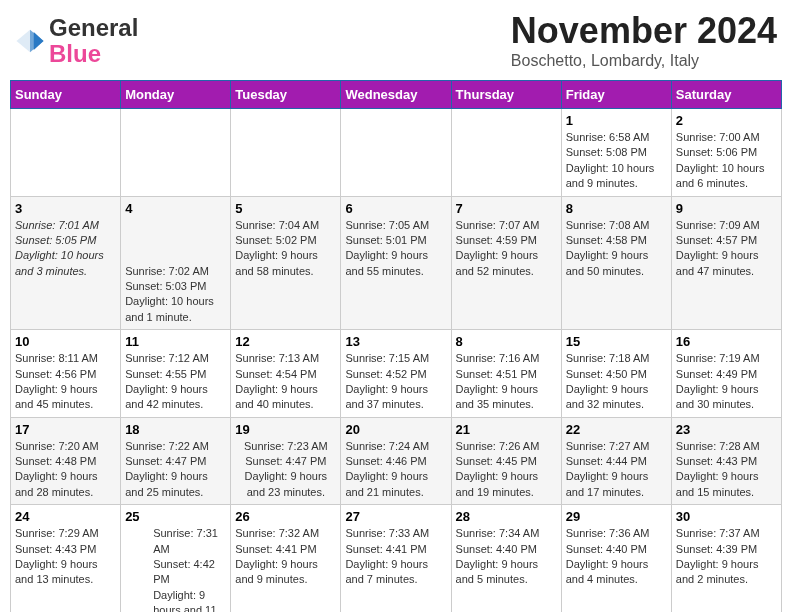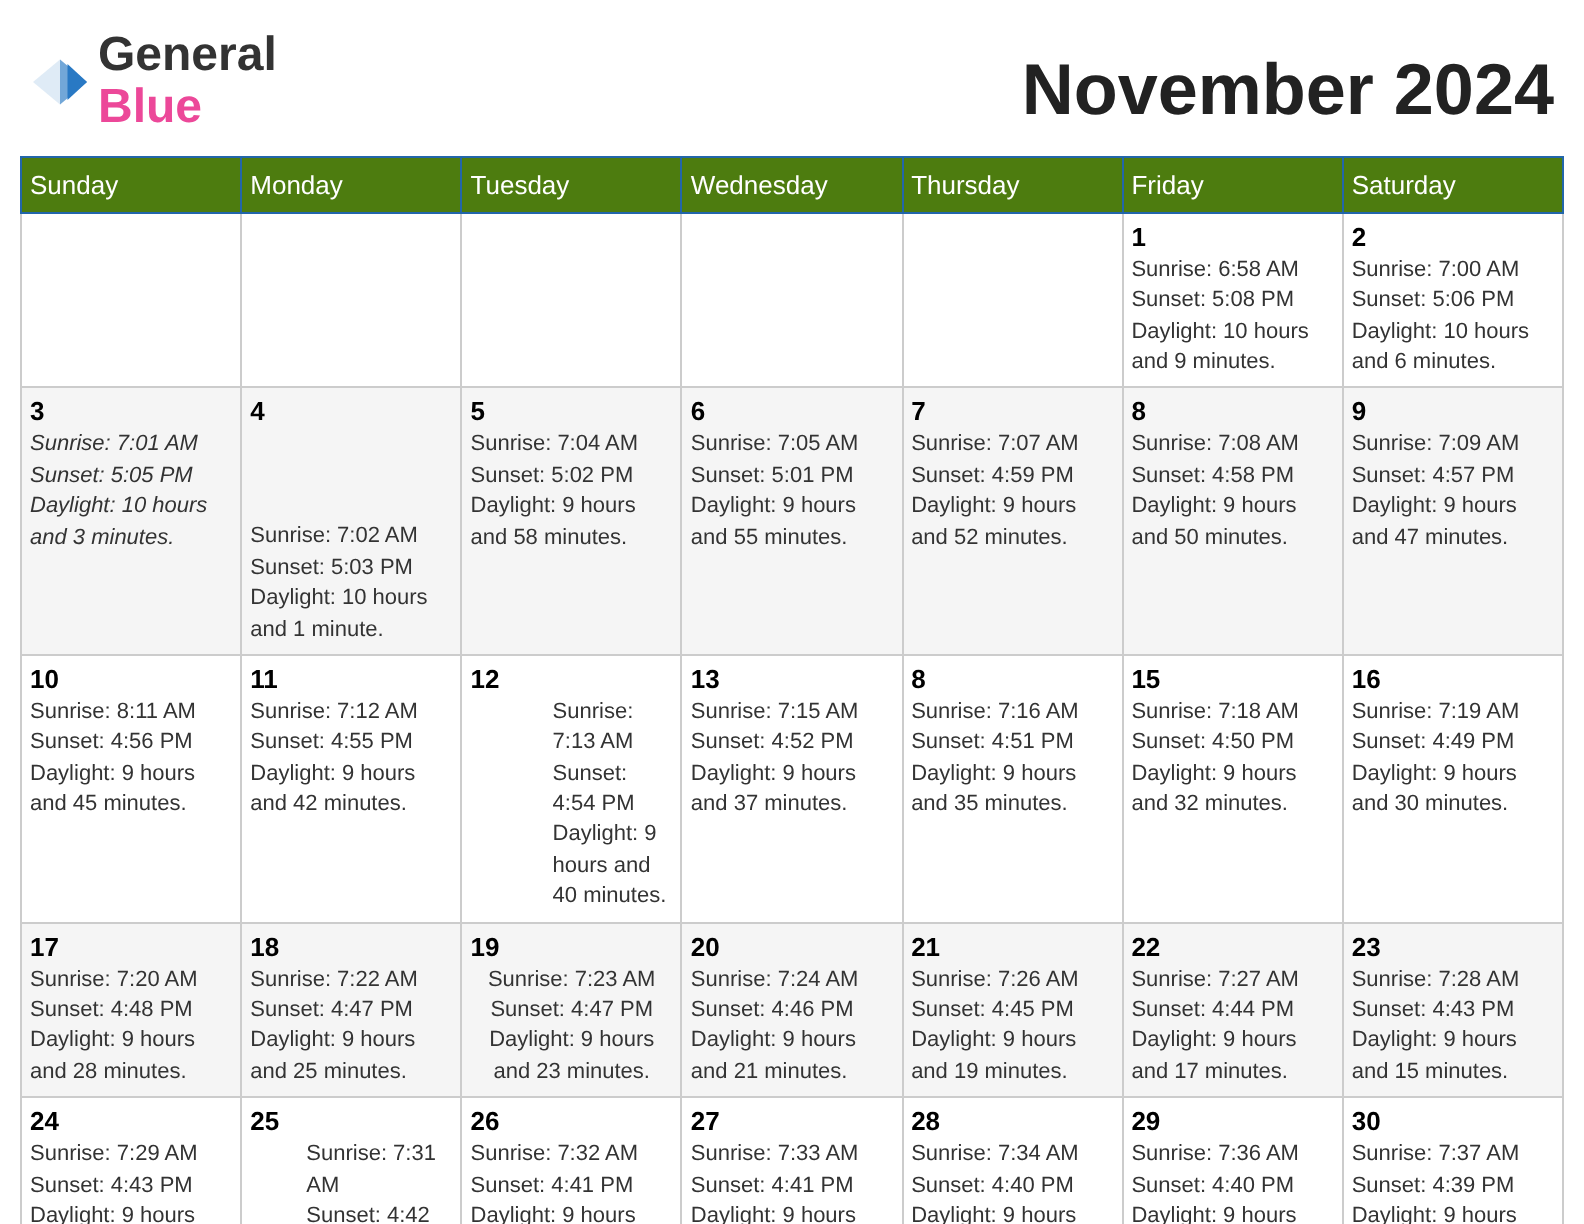--- a/index.html
+++ b/index.html
@@ -31,44 +31,43 @@
     }
     .logo-text span:first-child { color: #333; }
     .logo-text span:last-child { color: #ec4899; }
     .logo-icon {
       width: 30px;
       height: 30px;
       margin-right: 4px;
     }
     .title-area {
       text-align: left;
-      margin-top: 14px;
     }
     .title-area h1 {
       font-size: 36px;
       font-weight: bold;
       color: #222;
     }
     .title-area h2 {
       font-size: 16px;
       font-weight: normal;
       color: #555;
     }
     .calendar {
       width: 100%;
       border-collapse: collapse;
       font-size: 11px;
     }
     .calendar thead th {
-      background: #4d7c0f;
+      background: #a21caf;
       color: #fff;
       padding: 6px 4px;
       text-align: left;
       font-size: 13px;
-      font-weight: normal;
+      font-weight: bold;
       border: 1px solid #2266aa;
     }
     .calendar tbody td {
       vertical-align: top;
       border: 1px solid #ccc;
       padding: 4px;
       width: 110px;
       min-height: 80px;
       background: #fff;
     }
@@ -100,20 +99,21 @@
       <polygon points="25,8 38,20 25,32" fill="#2979c4"></polygon>
       <polygon points="20,5 38,20 20,35" fill="#2979c4" opacity="0.6"></polygon>
     </svg>
     <div class="logo-text">
       <span>General</span>
       <span>Blue</span>
     </div>
   </div>
   <div class="title-area">
     <h1>November 2024</h1>
+    <h2>Boschetto, Lombardy, Italy</h2>
   </div>
 </div>
 
 <table class="calendar">
   <thead>
     <tr>
     <th>Sunday</th>
         <th>Monday</th>
         <th>Tuesday</th>
         <th>Wednesday</th>
@@ -194,21 +194,21 @@
 Daylight: 9 hours and 45 minutes.</div>
         </td>
         <td>
           <span class="day-num">11</span>
           <div class="day-info" style="white-space: pre-line;">Sunrise: 7:12 AM
 Sunset: 4:55 PM
 Daylight: 9 hours and 42 minutes.</div>
         </td>
         <td>
           <span class="day-num">12</span>
-          <div class="day-info" style="white-space: pre-line; margin-left: 41px;">Sunrise: 7:13 AM
+          <div class="day-info" style="white-space: pre-line;">Sunrise: 7:13 AM
 Sunset: 4:54 PM
 Daylight: 9 hours and 40 minutes.</div>
         </td>
         <td>
           <span class="day-num">13</span>
           <div class="day-info" style="white-space: pre-line;">Sunrise: 7:15 AM
 Sunset: 4:52 PM
 Daylight: 9 hours and 37 minutes.</div>
         </td>
         <td>

